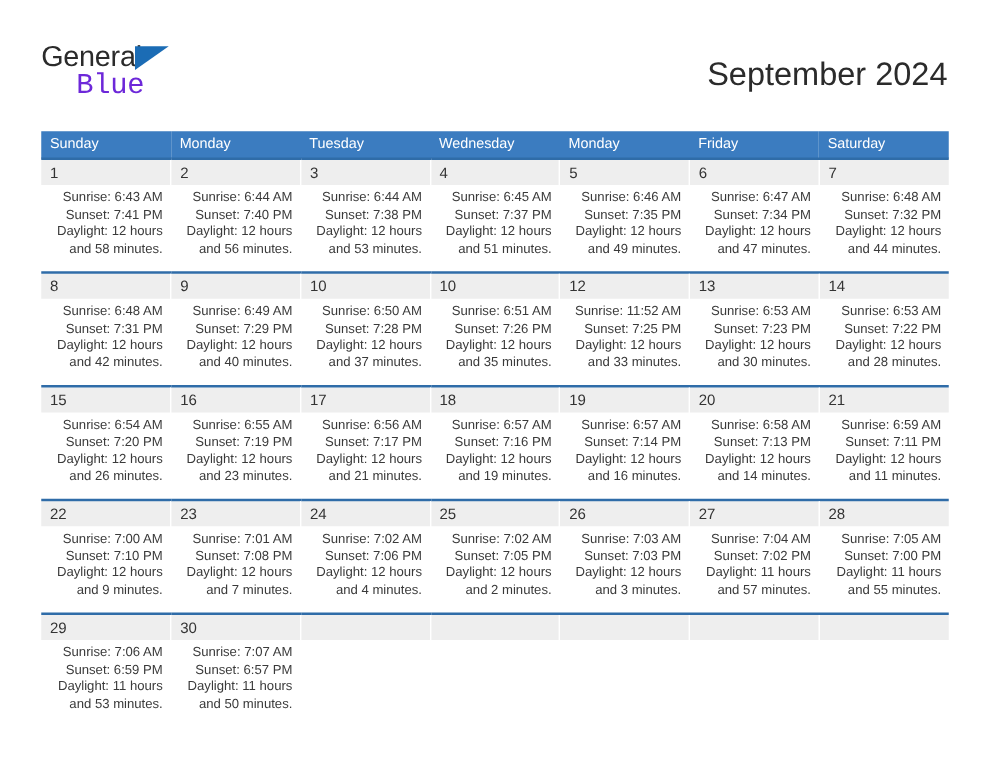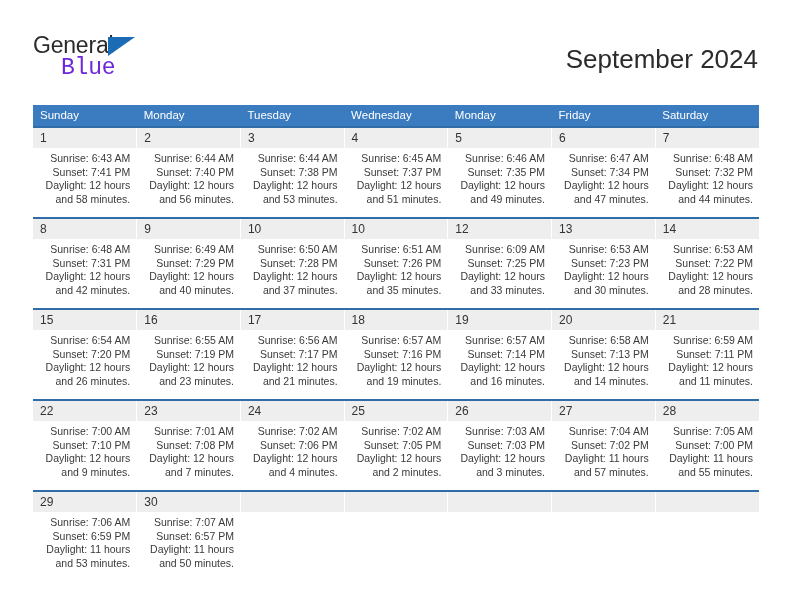--- a/index.html
+++ b/index.html
@@ -263,21 +263,21 @@
             <div class="cell-body">
               <div>Sunrise: 6:51 AM</div>
               <div>Sunset: 7:26 PM</div>
               <div>Daylight: 12 hours</div>
               <div>and 35 minutes.</div>
             </div>
           </td>
           <td>
             <span class="daynum">12</span>
             <div class="cell-body">
-              <div>Sunrise: 6:09 AM</div>
+              <div>Sunrise: 11:52 AM</div>
               <div>Sunset: 7:25 PM</div>
               <div>Daylight: 12 hours</div>
               <div>and 33 minutes.</div>
             </div>
           </td>
           <td>
             <span class="daynum">13</span>
             <div class="cell-body">
               <div>Sunrise: 6:53 AM</div>
               <div>Sunset: 7:23 PM</div>

